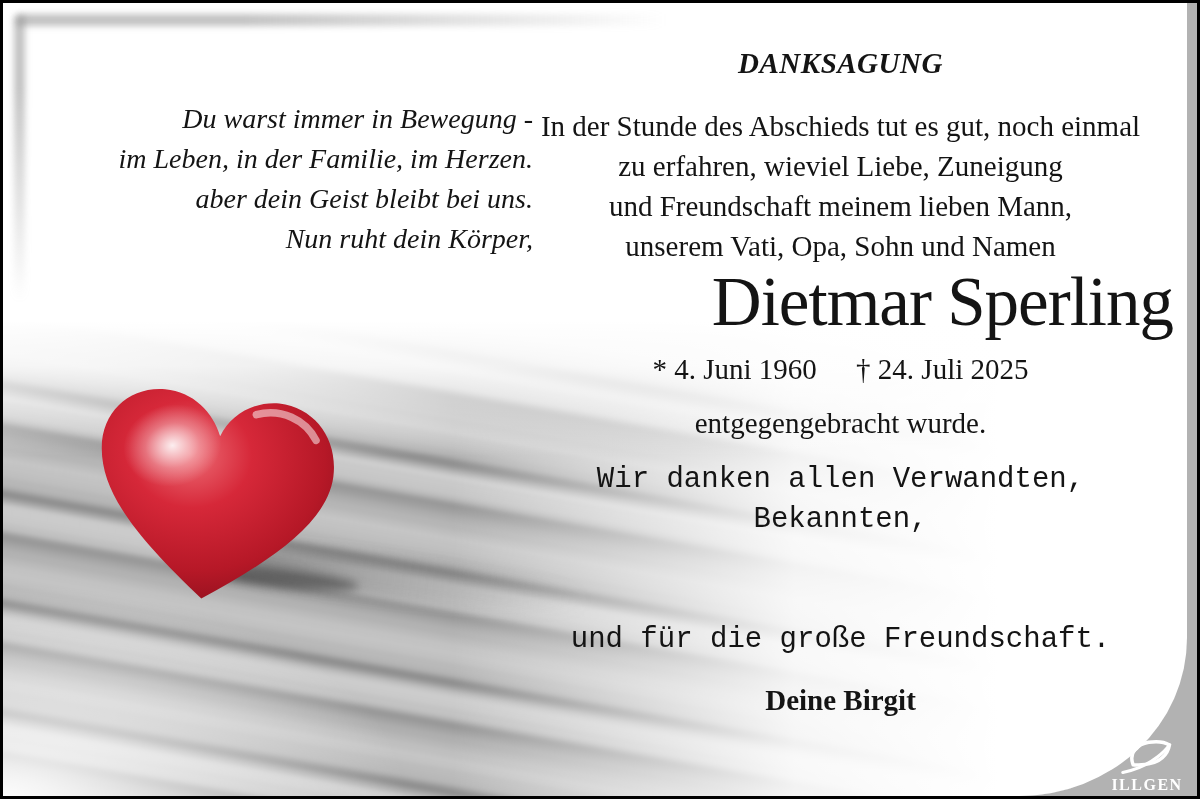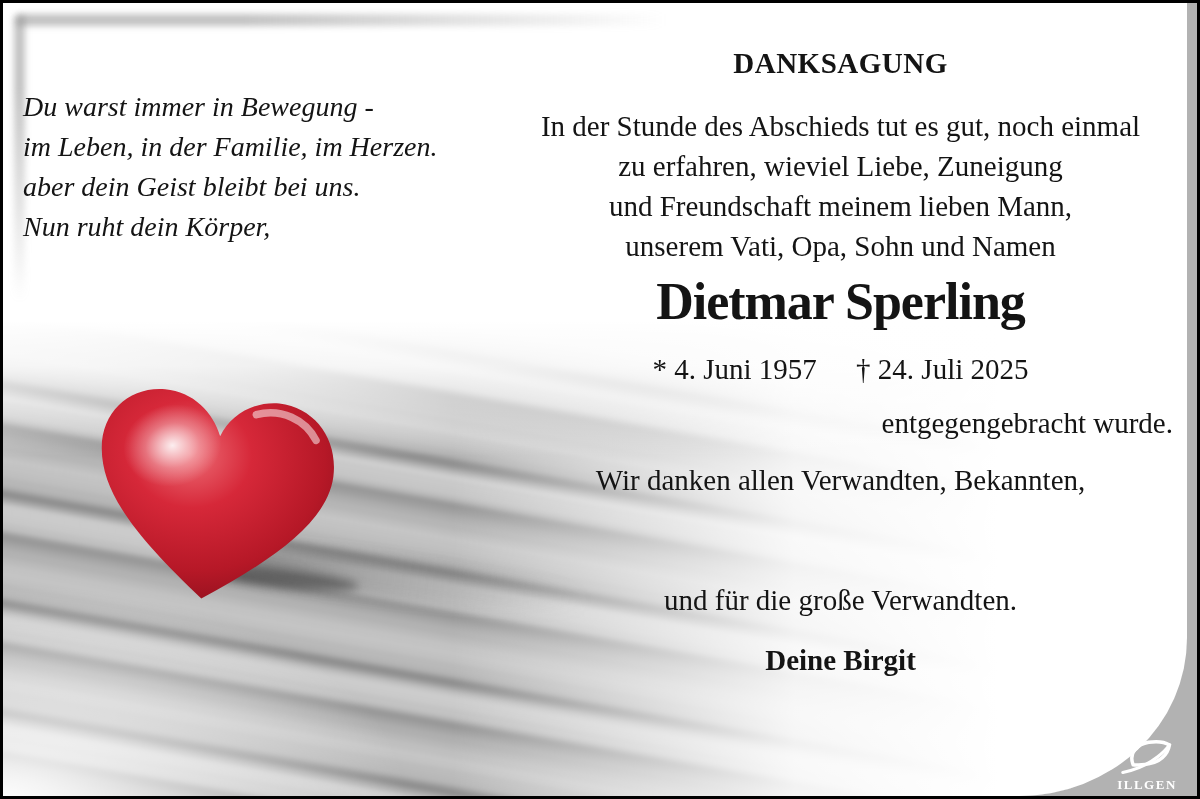--- a/index.html
+++ b/index.html
@@ -67,44 +67,44 @@
     position:absolute; left:196px; top:566px; width:160px; height:18px;
     background:rgba(40,40,40,.5);
     border-radius:50%;
     transform:rotate(6deg);
     filter:blur(5px);
   }
   .heart-wrap { position:absolute; left:82px; top:368px; width:258px; height:248px; transform:rotate(7deg); }
 
   
   .poem {
-    position:absolute; left:20px; top:84px; width:510px;
-    text-align:left; font-style:italic; font-size:28px; line-height:40px;
+    position:absolute; left:20px; top:96px; width:510px;
+    text-align:right; font-style:italic; font-size:28px; line-height:40px;
   }
   .right-col {
     position:absolute; left:505px; top:0; width:665px;
     text-align:center; font-size:29px; line-height:40px;
   }
   .right-col p { margin:0; }
-  .heading { margin-top:40px !important; font-weight:bold; font-size:29px; letter-spacing:.5px; }
+  .heading { margin-top:40px !important; font-weight:bold; font-size:29px; letter-spacing:.5px;font-style:italic; }
   .intro   { margin-top:23px !important; }
-  .name    { margin-top:-8px !important; font-weight:bold; font-size:52px; line-height:88px; letter-spacing:-1px; white-space:nowrap; }
+  .name    { margin-top:-8px !important; font-weight:normal; font-size:69px; line-height:88px; letter-spacing:-1px; white-space:nowrap;text-align:right; }
   .dates   { margin-top:3px !important; }
   .dates .death { margin-left:32px; }
-  .after   { margin-top:14px !important;text-align:right; }
-  .thanks  { margin-top:17px !important; }
+  .after   { margin-top:14px !important; }
+  .thanks  { margin-top:17px !important;font-family:Liberation Mono, monospace; }
   .closing { margin-top:20px !important; font-weight:bold; }
 
   
   .logo {
     position:absolute; right:6px; bottom:4px; width:88px;
     text-align:center; color:#fff; z-index:5;
   }
   .logo .word {
-    font-size:13px; font-weight:bold; letter-spacing:1.5px;
+    font-size:16px; font-weight:bold; letter-spacing:1.5px;
     line-height:14px; margin-top:-2px;
   }
 </style>
 </head>
 <body>
 
 <div class="card">
 
   <div class="page">
 
@@ -153,31 +153,31 @@
       <p class="intro">
         <span>In der Stunde des Abschieds tut es gut, noch einmal</span><br>
         <span>zu erfahren, wieviel Liebe, Zuneigung</span><br>
         <span>und Freundschaft meinem lieben Mann,</span><br>
         <span>unserem Vati, Opa, Sohn und Namen</span>
       </p>
 
       <p class="name">Dietmar Sperling</p>
 
       <p class="dates">
-        <span class="birth">* 4. Juni 1957</span>
+        <span class="birth">* 4. Juni 1960</span>
         <span class="death">† 24. Juli 2025</span>
       </p>
 
       <p class="after">entgegengebracht wurde.</p>
 
       <p class="thanks">
         <span>Wir danken allen Verwandten, Bekannten,</span><br>
         <br>
         <br>
-        <span>und für die große Verwandten.</span>
+        <span>und für die große Freundschaft.</span>
       </p>
 
       <p class="closing">
         <span>Deine Birgit</span><br>
         <br>
       </p>
     </div>
 
   </div>
 

